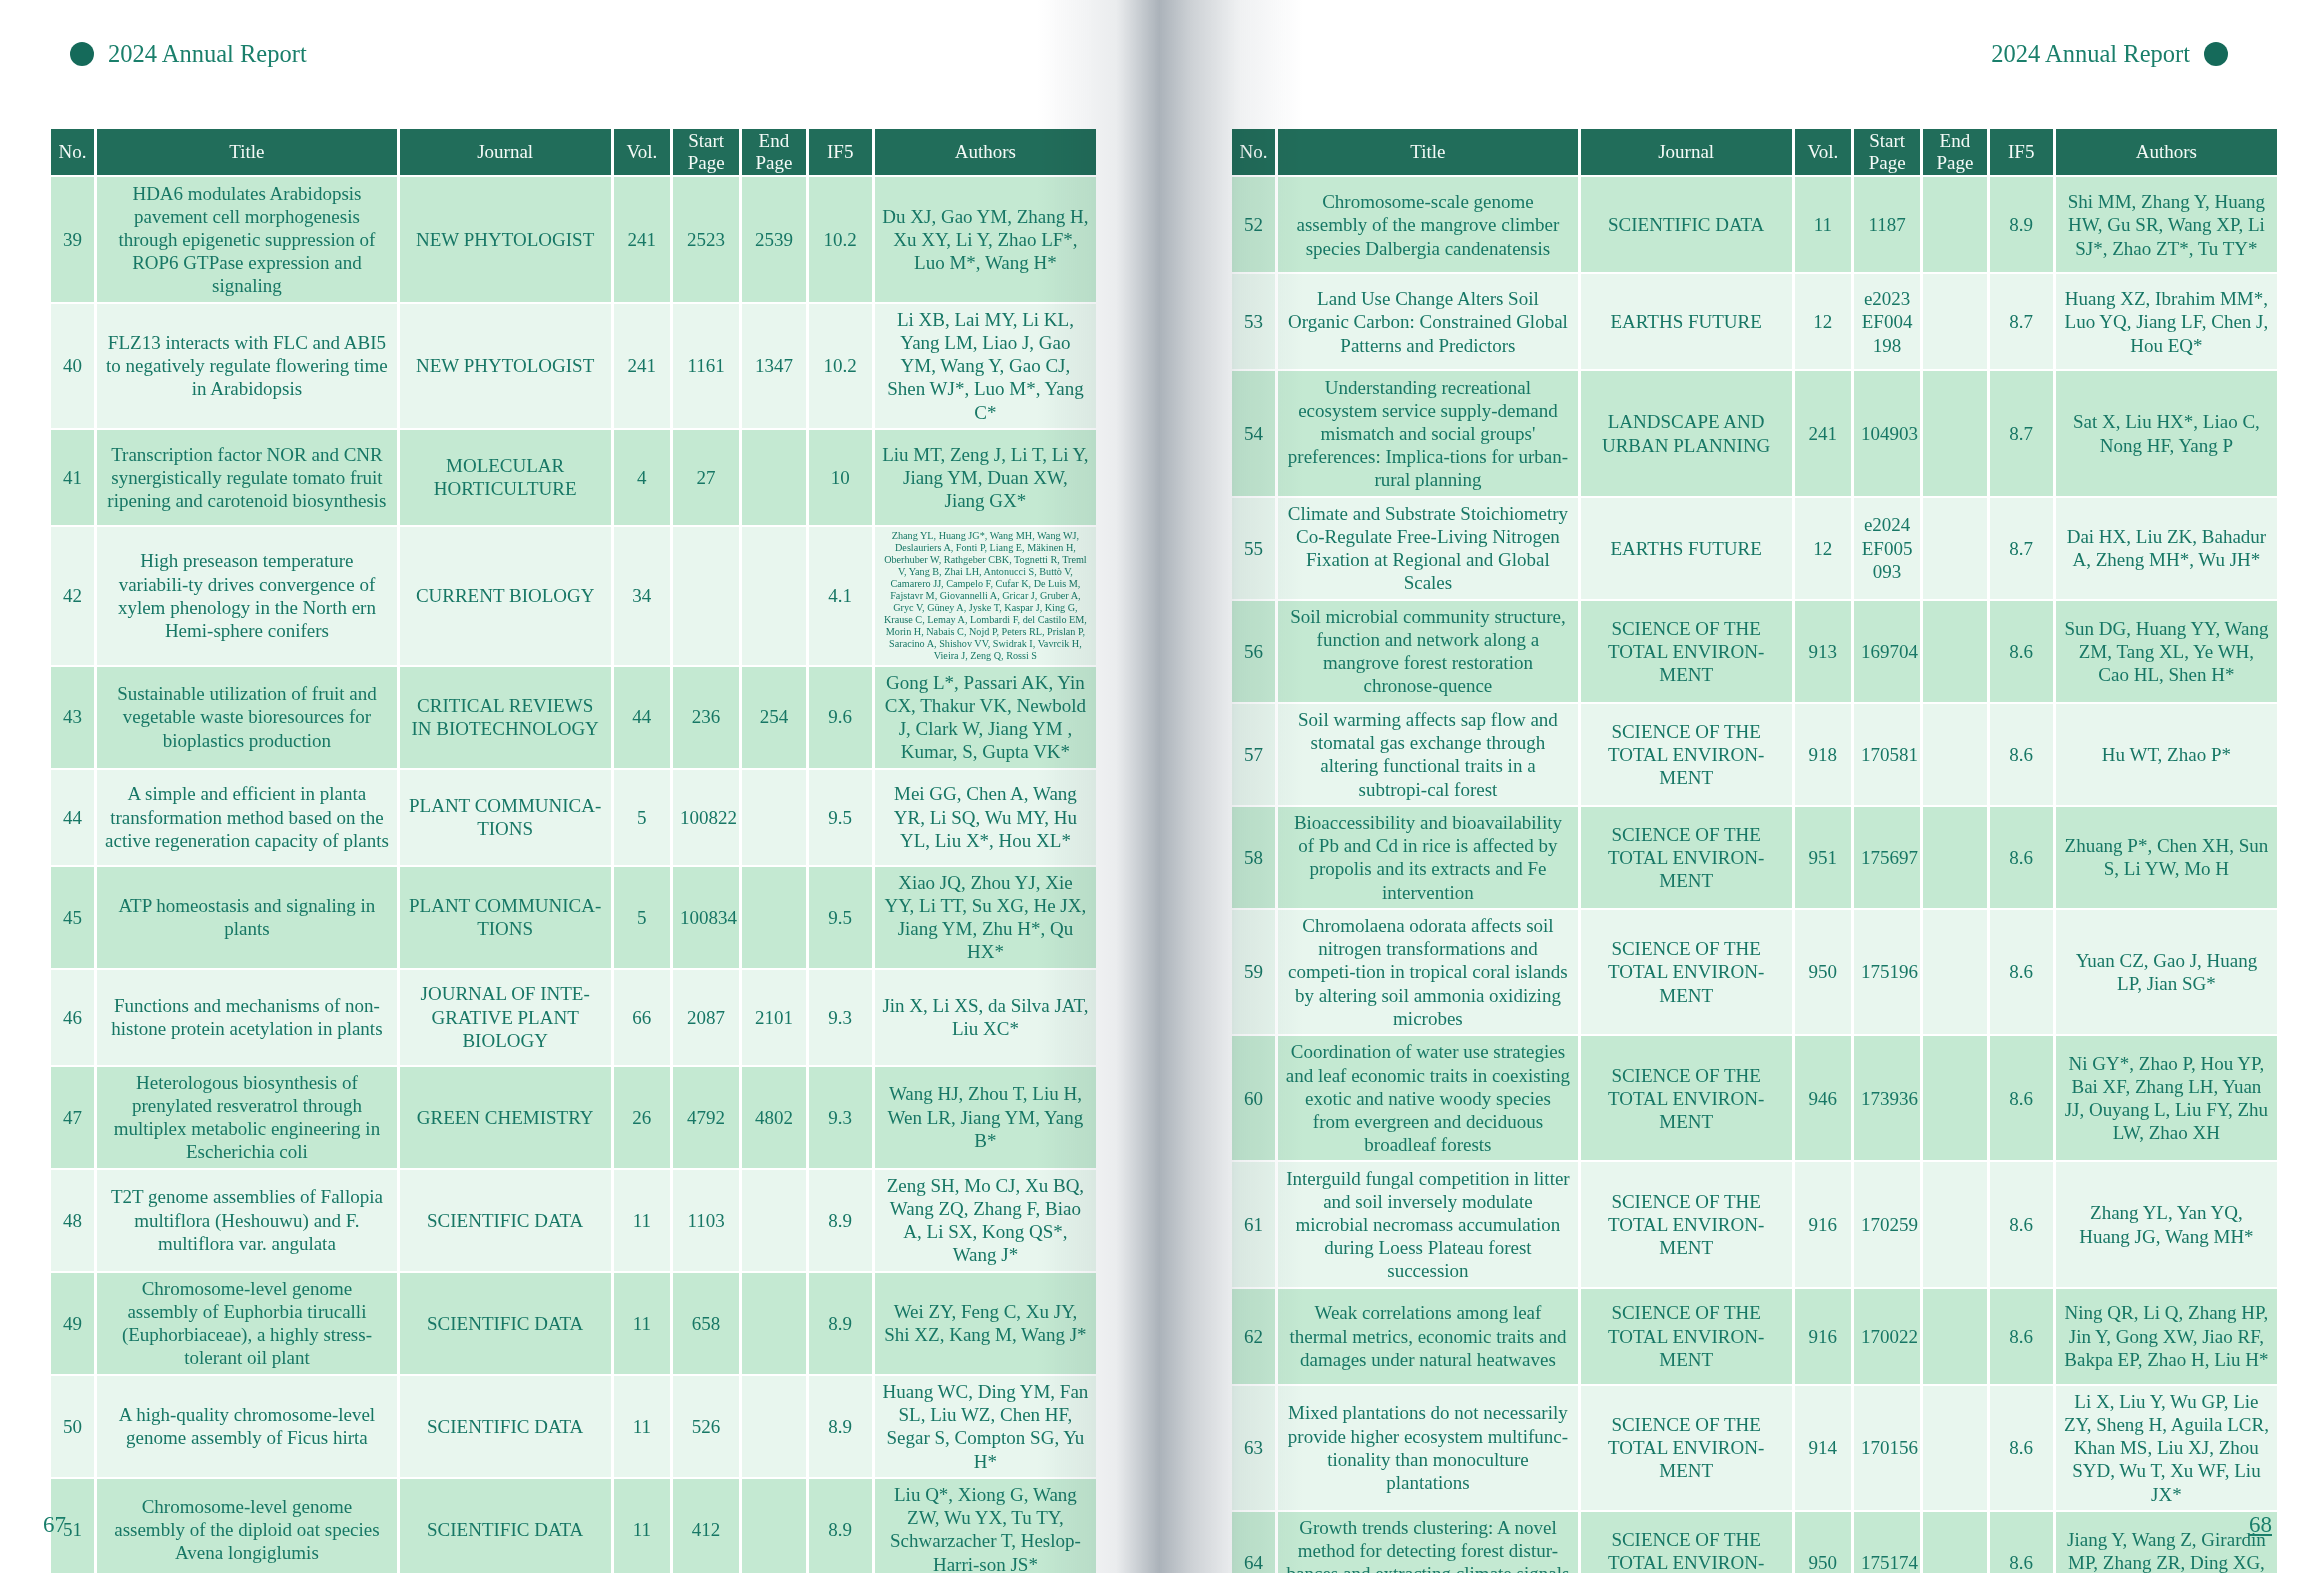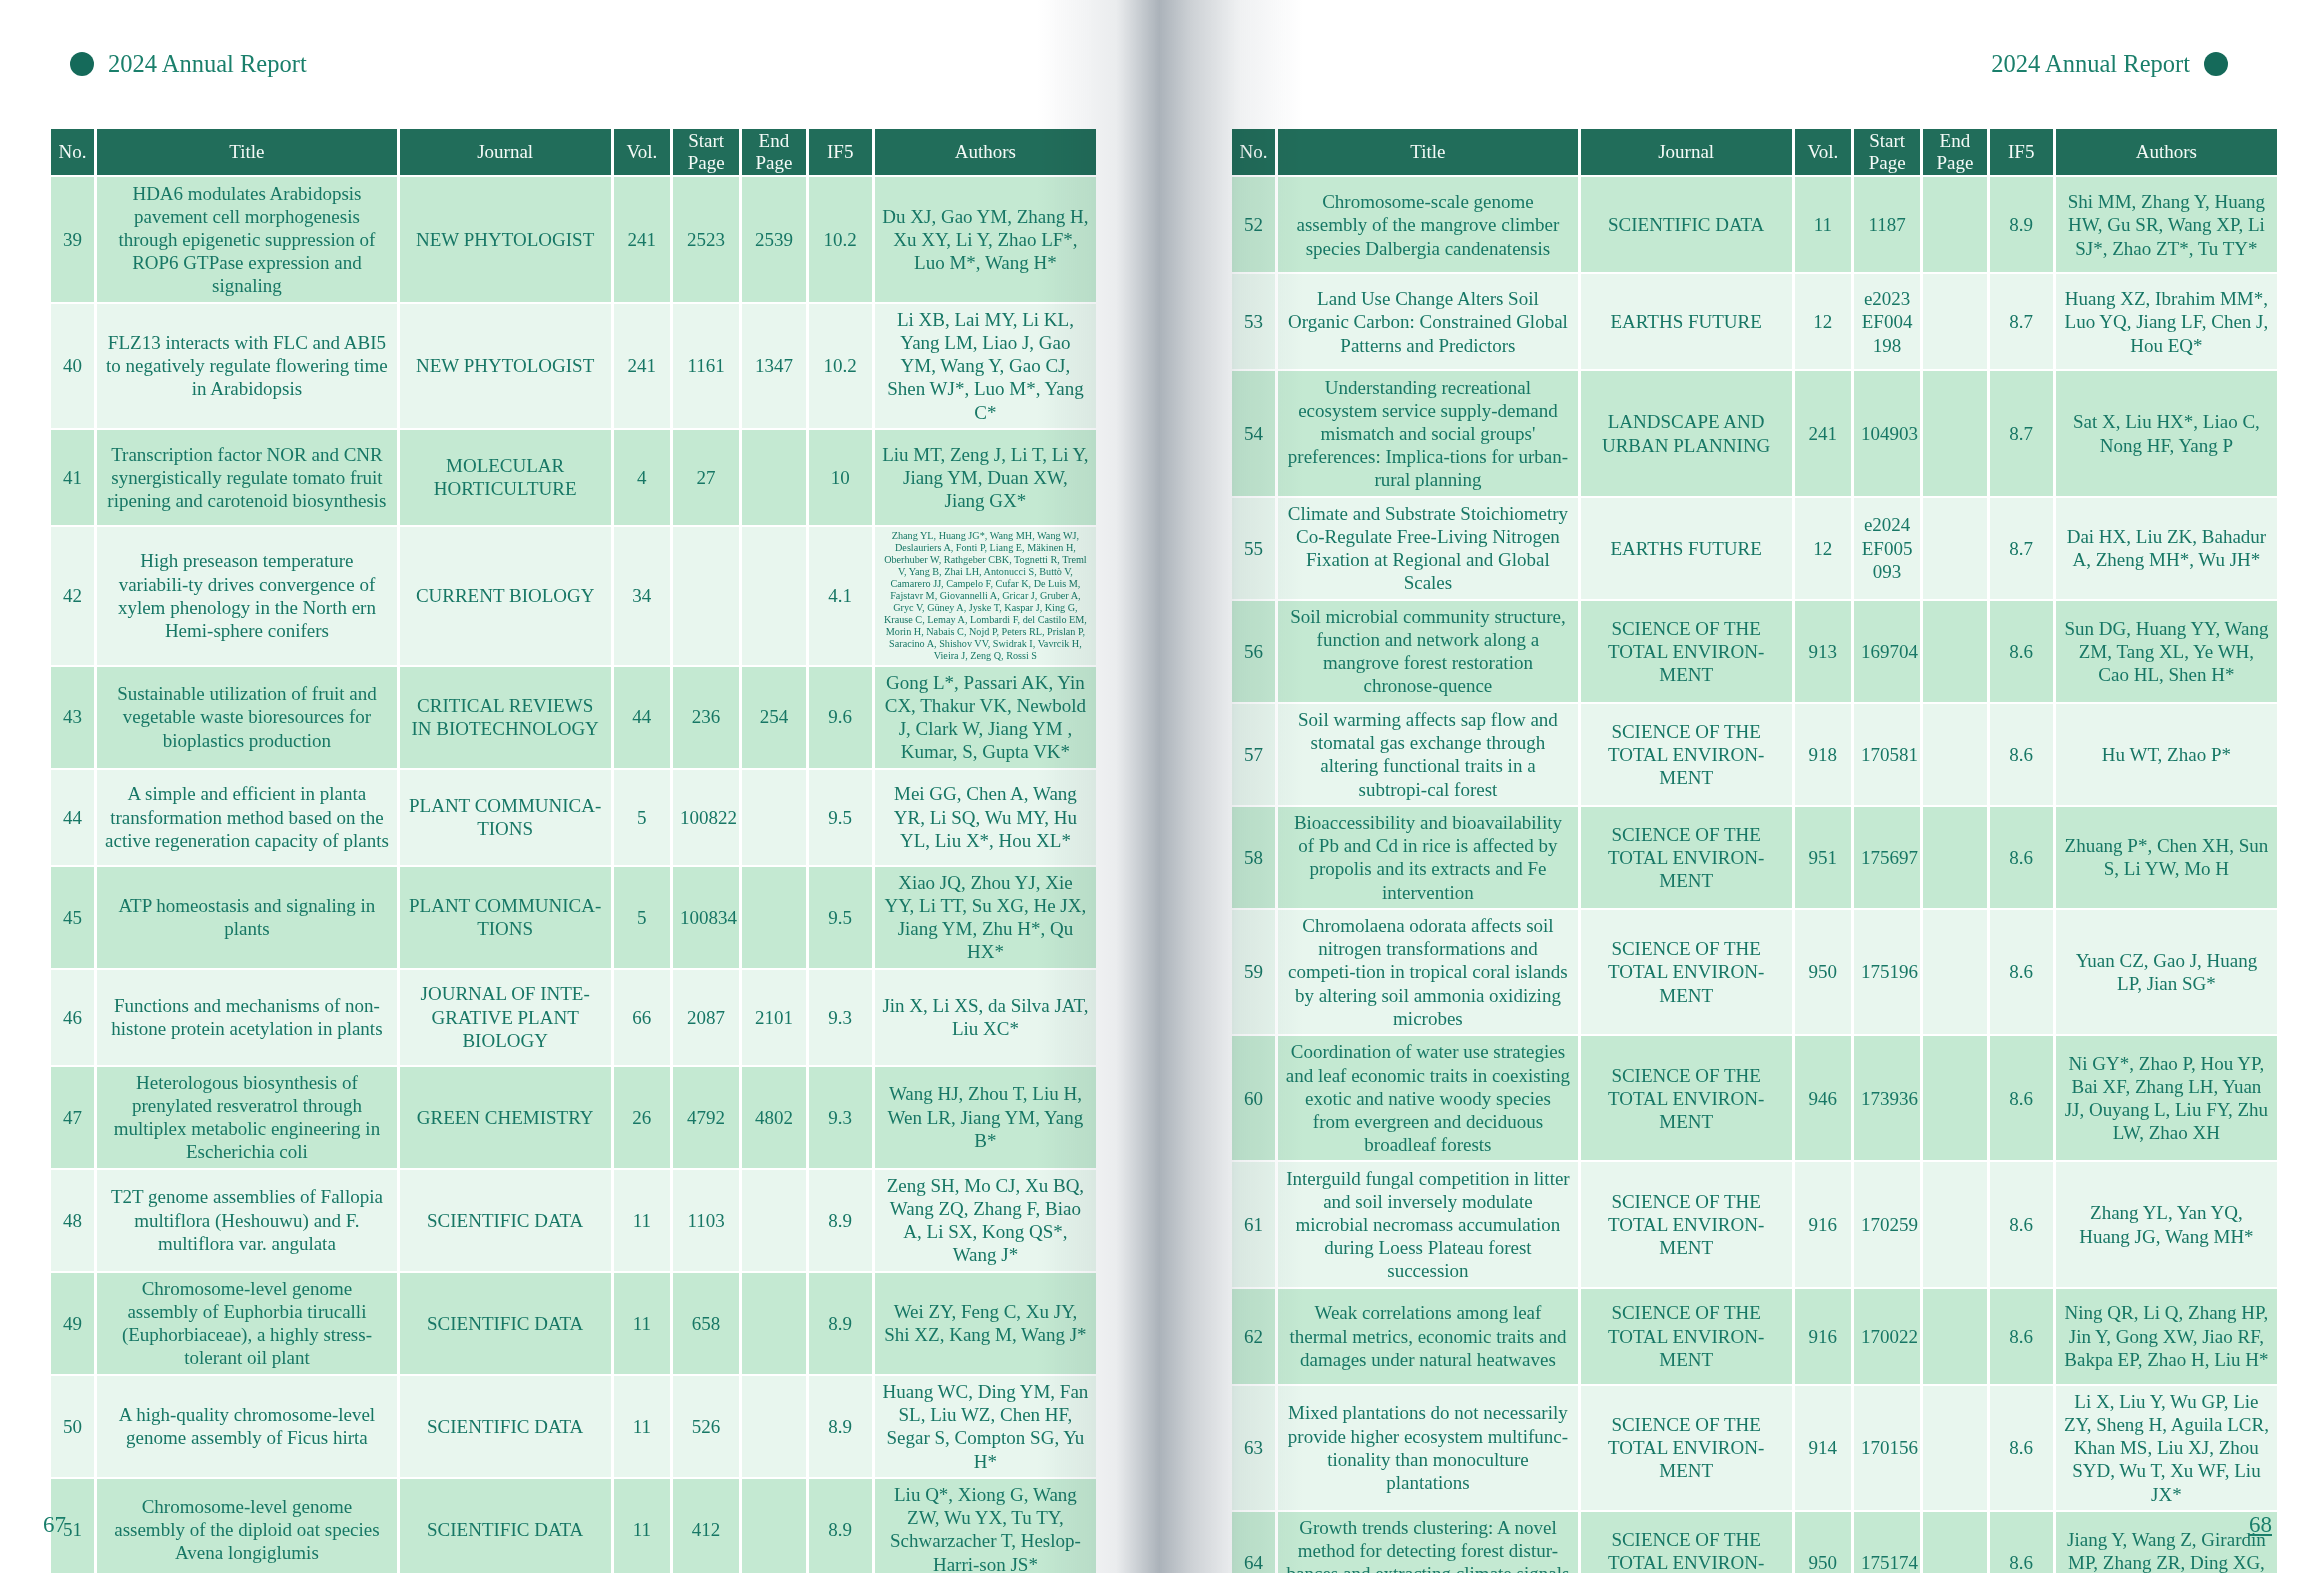--- a/index.html
+++ b/index.html
@@ -6,21 +6,21 @@
   body{
     width:2319px;height:1574px;position:relative;overflow:hidden;
     background:#ffffff;
     font-family:"Liberation Serif", serif;
     color:#177765;
   }
   .page{position:absolute;top:0;height:1574px;width:1159px;}
   .page-left{left:0;}
   .page-right{left:1159px;}
 
-  .doc-header{position:absolute;top:50px;font-size:24.5px;color:#1a7f6b;white-space:nowrap;}
+  .doc-header{position:absolute;top:40px;font-size:24.5px;color:#1a7f6b;white-space:nowrap;}
   .header-left{left:70px;}
   .header-right{right:90px;}
   .dot{display:inline-block;width:24px;height:24px;border-radius:50%;background:#156a5a;vertical-align:middle;margin-top:-4.2px;}
   .header-left .dot{margin-right:14px;}
   .header-right .dot{margin-left:14px;}
 
   .pub-table{
     position:absolute;top:127px;width:1051px;
     table-layout:fixed;border-collapse:separate;border-spacing:3.5px 2.8px;
   }

